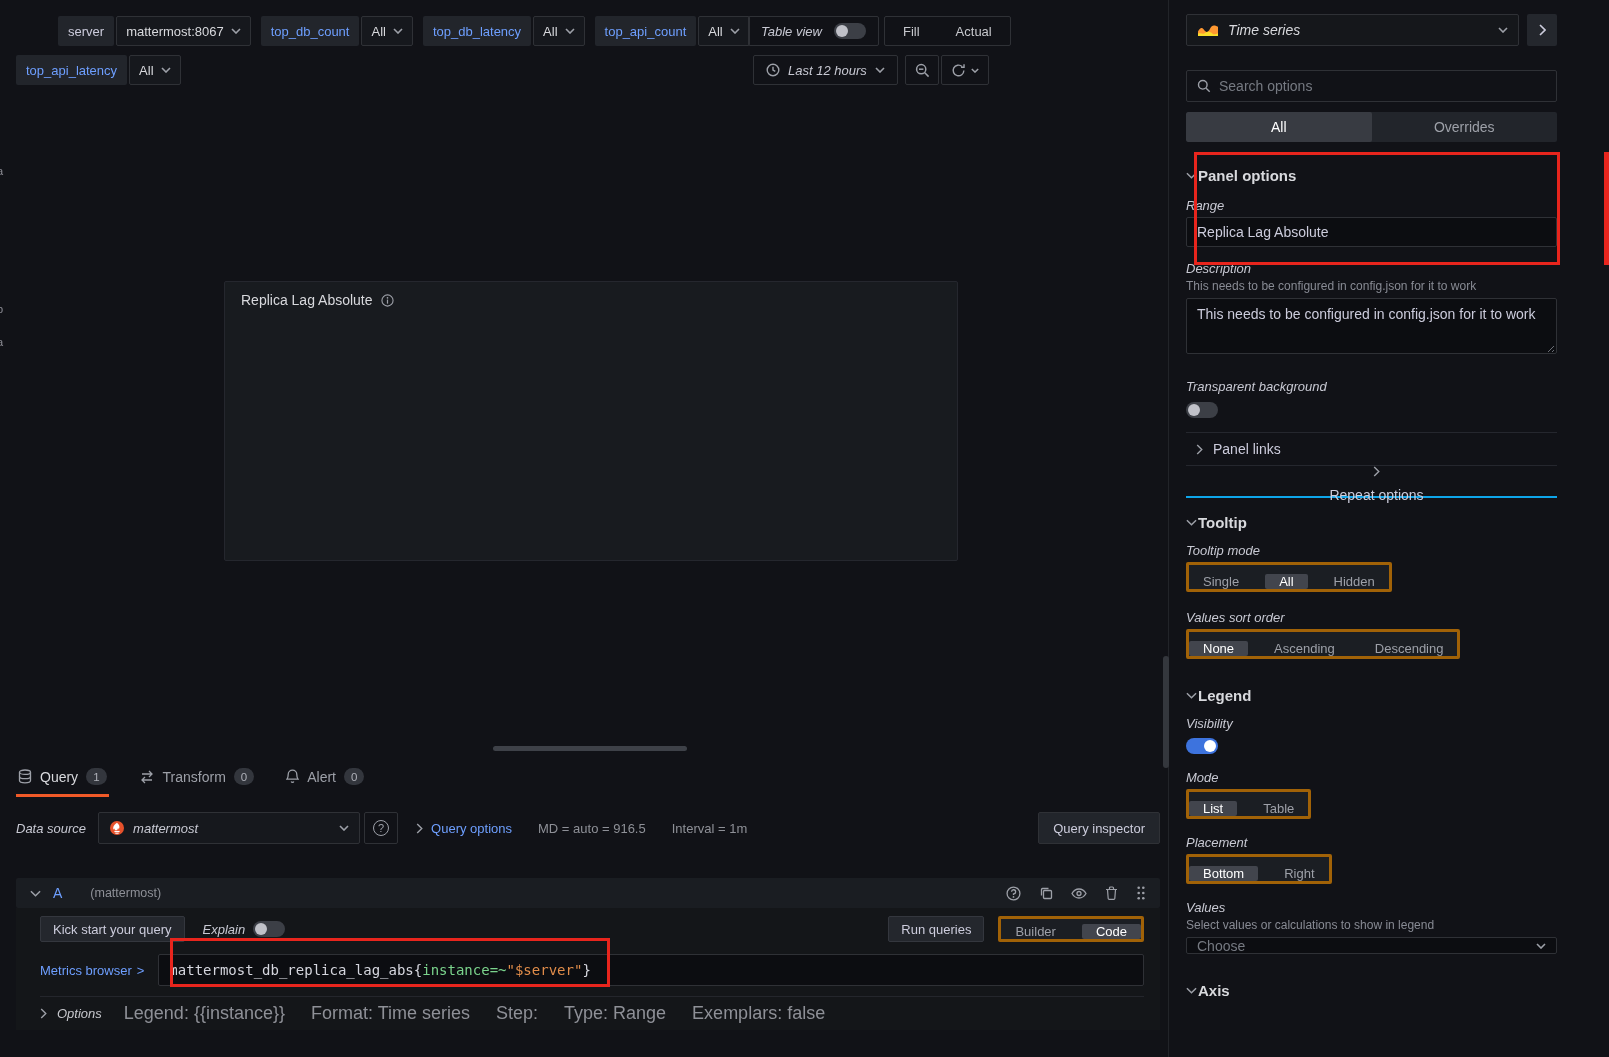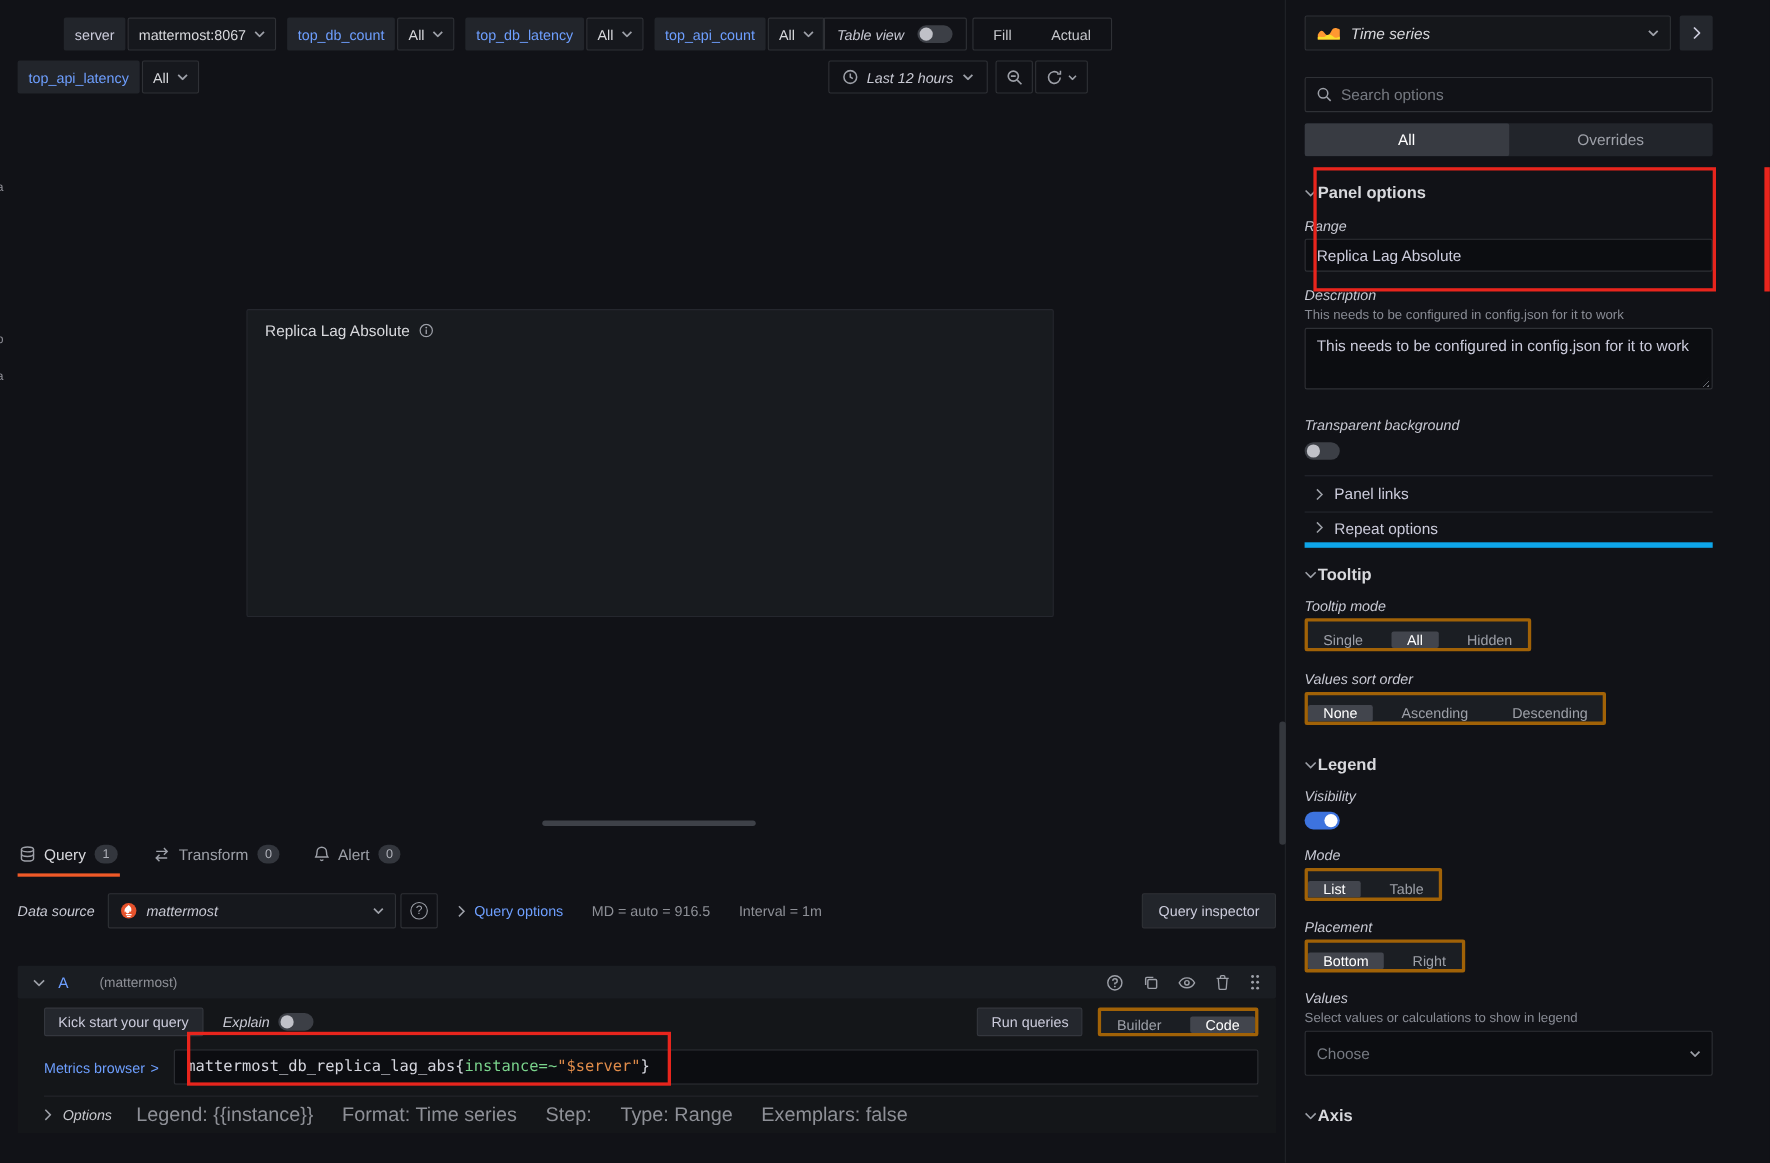--- a/index.html
+++ b/index.html
@@ -120,23 +120,23 @@
   .section-head .title { font-size:15px; font-weight:600; color:#d8d9dd; }
   .fld-label { margin-top:14px; }
   .mt-sm { margin-top:4px; }
   .textarea-wrap { position:relative; margin-top:5px; }
   .textarea-wrap textarea { width:100%; height:56px; background:#0c0d11; border:1px solid #2f3136; border-radius:2px;
     color:#ccccdc; font-size:14px; line-height:1.5; padding:5px 10px; font-family:inherit; resize:none; }
   .resize-grip { position:absolute; right:3px; bottom:5px; width:9px; height:9px; pointer-events:none;
     background:repeating-linear-gradient(135deg, transparent 0 2px, #6a6d75 2px 3px); clip-path:polygon(100% 0, 100% 100%, 0 100%); }
   .collapse-row { display:flex; align-items:center; gap:10px; height:33px; padding-left:10px; border-top:1px solid #25272e;
     font-size:14px; color:#ccccdc; cursor:pointer; }
-  .collapse-row.last { border-bottom:5px solid #0ea5e9; }
+  .collapse-row.last { border-bottom:2px solid #0ea5e9;flex-direction:column; }
   .rows-gap { margin-top:14px; }
-  .select-box { display:flex; align-items:center; height:41px; margin-top:5px; background:#0c0d11;
+  .select-box { display:flex; align-items:center; height:17px; margin-top:5px; background:#0c0d11;
     border:1px solid #2f3136; border-radius:2px; padding:0 10px; cursor:pointer; }
   .select-box .ph { color:#767a82; font-size:14px; }
   .select-box .caret { margin-left:auto; }
 
   
   .red-rect { position:absolute; border:3px solid #e8251d; pointer-events:none; z-index:50; }
   .red1 { left:1194px; top:152px; width:366px; height:113px; }
   .red2 { left:170px; top:938px; width:440px; height:49px; }
   .red-edge { position:absolute; left:1604px; top:152px; width:5px; height:113px; background:#e8251d; pointer-events:none; z-index:50; }
 

